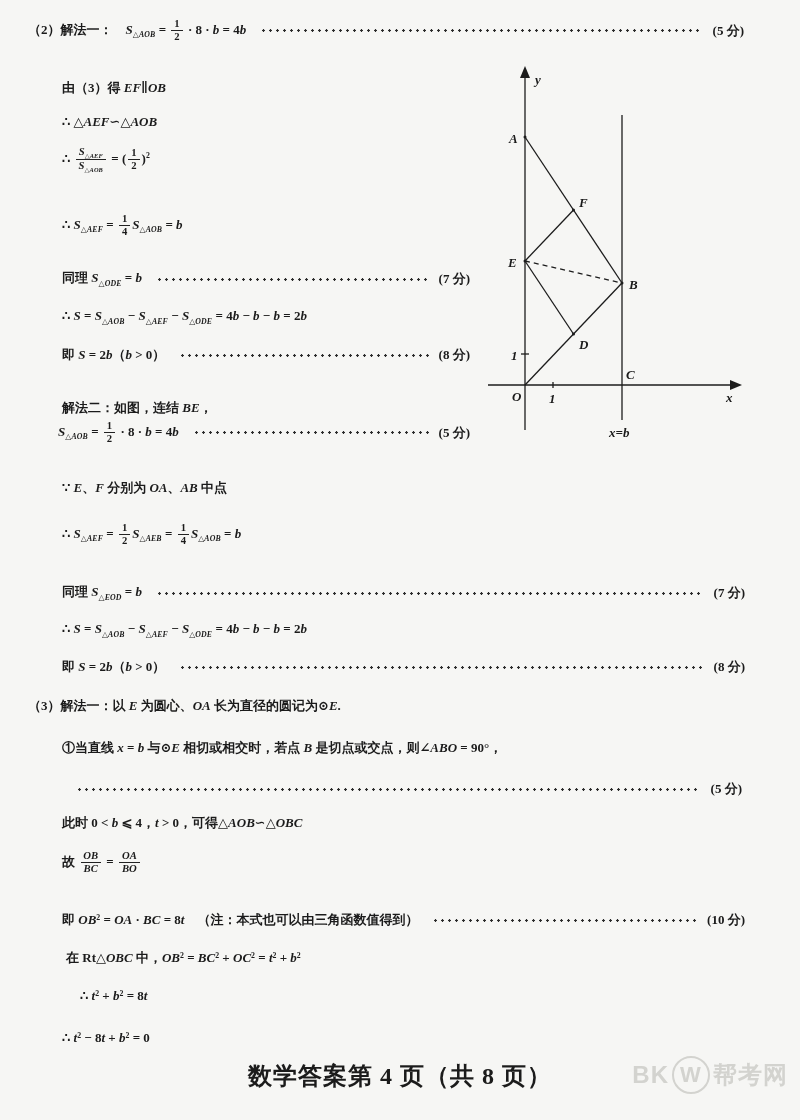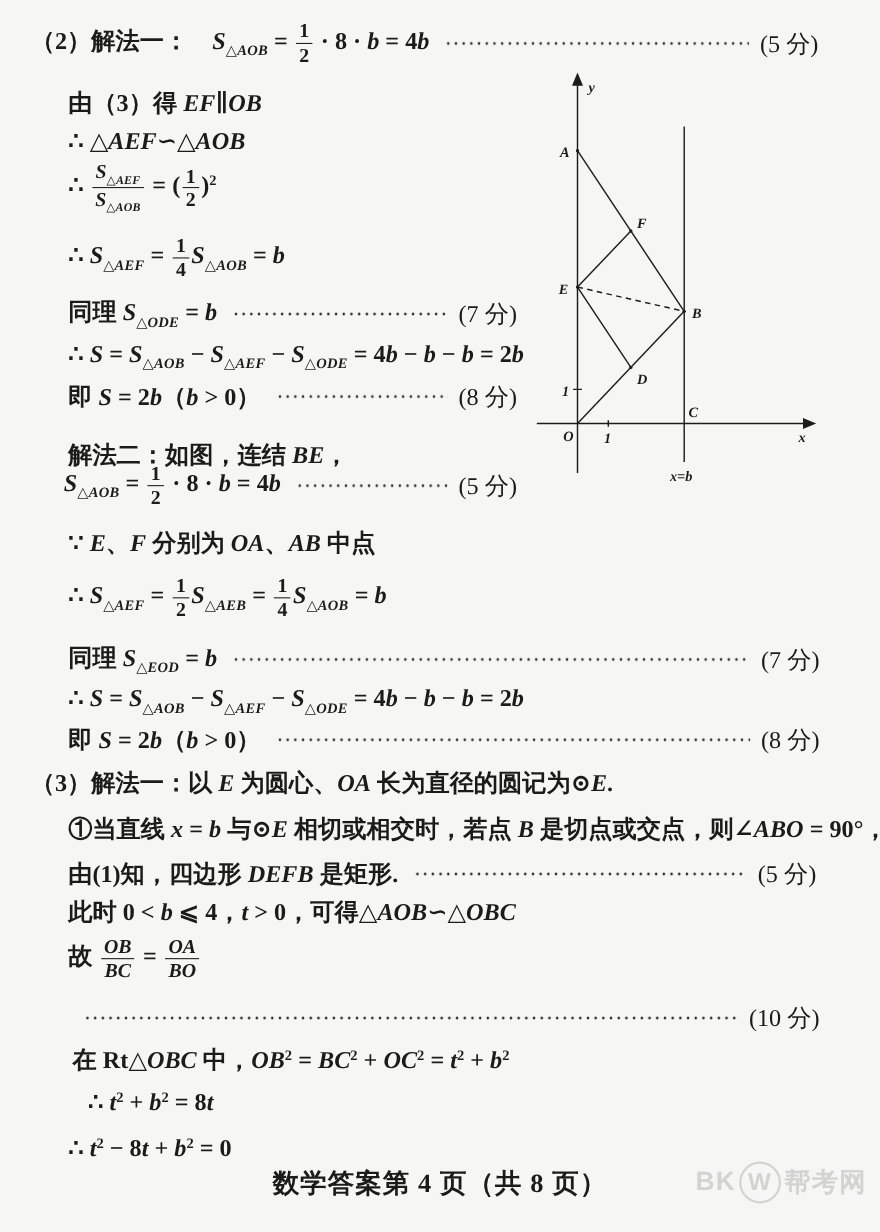--- a/index.html
+++ b/index.html
@@ -4,37 +4,37 @@
 <style>
   html,body{margin:0;padding:0;}
   body{
     width:800px;height:1120px;position:relative;
     background:#f6f6f4;
     font-family:"Liberation Serif","DejaVu Serif",serif;
     color:#1b1b1b;overflow:hidden;
   }
   .line{
     position:absolute;display:flex;align-items:center;
-    font-size:22px;line-height:1.25;white-space:nowrap;
+    font-size:13px;line-height:1.25;white-space:nowrap;
   }
   .segs{white-space:nowrap;}
   .tx{font-weight:600;}
   .it{font-style:italic;font-weight:600;}
   .sb{font-size:0.60em;font-style:italic;font-weight:600;vertical-align:-0.45em;letter-spacing:0.02em;}
   .sp{font-size:0.60em;font-weight:600;vertical-align:0.55em;}
   .frac{display:inline-flex;flex-direction:column;align-items:center;vertical-align:middle;
         font-size:0.82em;line-height:1.15;margin:0 2px;}
   .frac .num{padding:0 3px;}
   .frac .den{border-top:1.4px solid #222;padding:0 3px;}
   .leader{
     flex:1;height:5px;margin:0 10px 0 14px;min-width:18px;align-self:center;
     background-image:radial-gradient(circle,#2b2b2b 1.1px,transparent 1.45px);
     background-size:7px 5px;background-repeat:repeat-x;background-position:left center;
   }
-  .score{font-weight:400;white-space:nowrap;}
+  .score{font-weight:700;white-space:nowrap;}
   #figure{position:absolute;left:478px;top:58px;}
   #figure text{font-family:"Liberation Serif","DejaVu Serif",serif;font-style:italic;font-weight:bold;}
   .footer{
     position:absolute;left:0;right:0;text-align:center;
     font-size:24px;font-weight:700;letter-spacing:1px;
   }
   .watermark{
     position:absolute;display:flex;align-items:center;gap:2px;
     color:#d3d3cf;font-family:"Liberation Sans","DejaVu Sans",sans-serif;
     font-weight:800;font-size:24px;letter-spacing:1px;margin-left:30px;
@@ -126,37 +126,37 @@
     <span class="leader"></span>
     <span class="score">(8 分)</span>
   </div>
 <div class="line" style="top:698px;left:28px;width:716px">
     <span class="segs"><span class="tx">（3）解法一：以 </span><span class="it">E</span><span class="tx"> 为圆心、</span><span class="it">OA</span><span class="tx"> 长为直径的圆记为⊙</span><span class="it">E</span><span class="tx">.</span></span>
   </div>
 <div class="line" style="top:740px;left:62px;width:685px">
     <span class="segs"><span class="tx">①当直线 </span><span class="it">x</span><span class="tx"> = </span><span class="it">b</span><span class="tx"> 与⊙</span><span class="it">E</span><span class="tx"> 相切或相交时，若点 </span><span class="it">B</span><span class="tx"> 是切点或交点，则∠</span><span class="it">ABO</span><span class="tx"> = 90°，</span></span>
   </div>
 <div class="line" style="top:781px;left:62px;width:680px">
-    <span class="segs"><span class="tx">由(1)知，四边形 </span><span class="it">DEFB</span><span class="tx"> 是矩形.</span></span>
     <span class="leader"></span>
     <span class="score">(5 分)</span>
   </div>
 <div class="line" style="top:815px;left:62px;width:685px">
     <span class="segs"><span class="tx">此时 0 &lt; </span><span class="it">b</span><span class="tx"> ⩽ 4，</span><span class="it">t</span><span class="tx"> &gt; 0，可得△</span><span class="it">AOB</span><span class="tx">∽△</span><span class="it">OBC</span></span>
   </div>
 <div class="line" style="top:850px;left:62px;width:685px">
     <span class="segs"><span class="tx">故 </span><span class="frac">
         <span class="num"><span class="it">OB</span></span>
         <span class="den"><span class="it">BC</span></span>
       </span><span class="tx"> = </span><span class="frac">
         <span class="num"><span class="it">OA</span></span>
         <span class="den"><span class="it">BO</span></span>
       </span></span>
   </div>
 <div class="line" style="top:912px;left:62px;width:683px">
+    <span class="segs"><span class="tx">即 </span><span class="it">OB</span><span class="sp">2</span><span class="tx"> = </span><span class="it">OA</span><span class="tx"> · </span><span class="it">BC</span><span class="tx"> = 8</span><span class="it">t</span><span class="tx">　（注：本式也可以由三角函数值得到）</span></span>
     <span class="leader"></span>
     <span class="score">(10 分)</span>
   </div>
 <div class="line" style="top:950px;left:66px;width:685px">
     <span class="segs"><span class="tx">在 Rt△</span><span class="it">OBC</span><span class="tx"> 中，</span><span class="it">OB</span><span class="sp">2</span><span class="tx"> = </span><span class="it">BC</span><span class="sp">2</span><span class="tx"> + </span><span class="it">OC</span><span class="sp">2</span><span class="tx"> = </span><span class="it">t</span><span class="sp">2</span><span class="tx"> + </span><span class="it">b</span><span class="sp">2</span></span>
   </div>
 <div class="line" style="top:988px;left:80px;width:685px">
     <span class="segs"><span class="tx">∴ </span><span class="it">t</span><span class="sp">2</span><span class="tx"> + </span><span class="it">b</span><span class="sp">2</span><span class="tx"> = 8</span><span class="it">t</span></span>
   </div>
 <div class="line" style="top:1030px;left:62px;width:685px">

